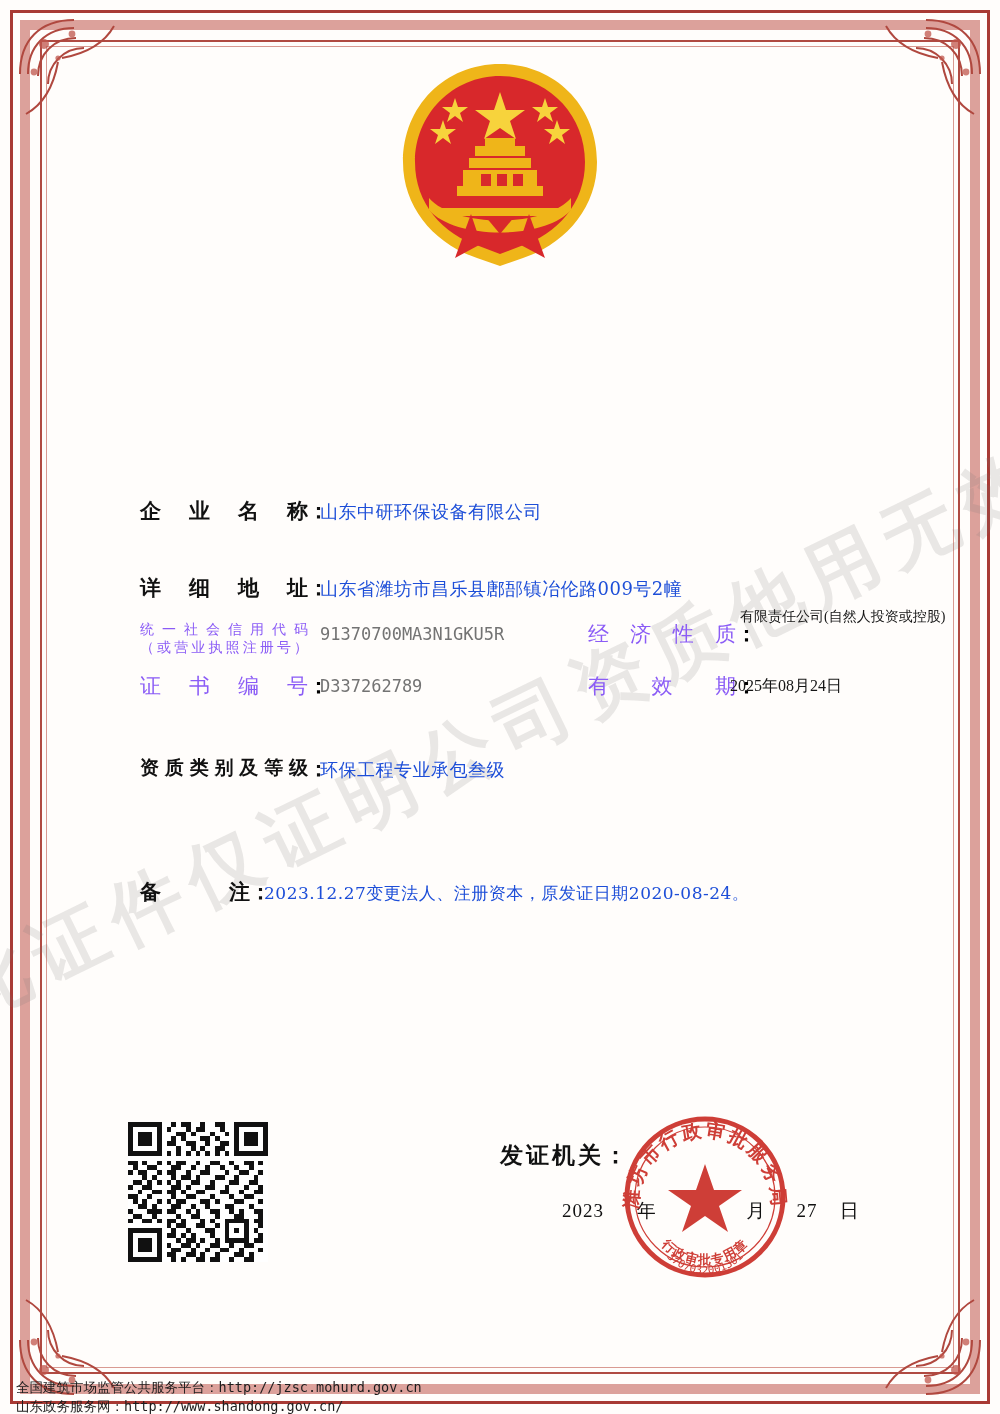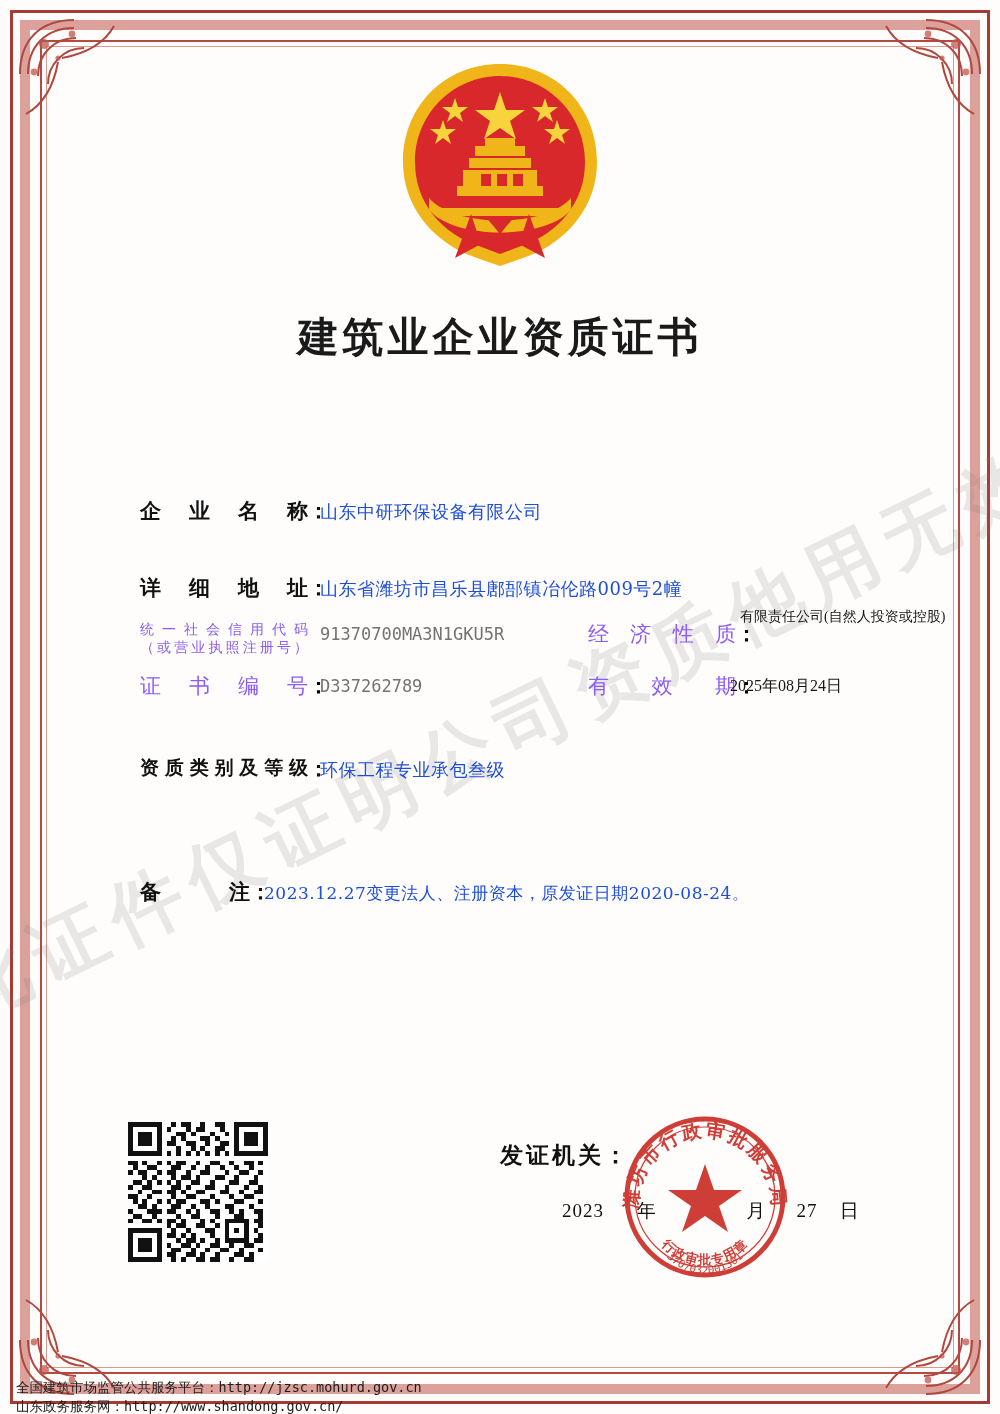--- a/index.html
+++ b/index.html
@@ -384,21 +384,20 @@
       </g>
 
       <g fill="#d8282b">
         <path d="M86 156 L70 200 L96 186 Z"></path>
         <path d="M144 156 L160 200 L134 186 Z"></path>
         <path d="M100 158 L115 176 L130 158 Z"></path>
       </g>
     </svg>
   </div>
 
-  <div class="title">建筑业企业资质证书</div>
 
   <div class="watermark">此证件仅证明公司资质他用无效</div>
 
   <div class="fields">
 
     <div class="row">
       <div class="label">企业名称</div>
       <div class="colon">：</div>
       <div class="value">山东中研环保设备有限公司</div>
     </div>

